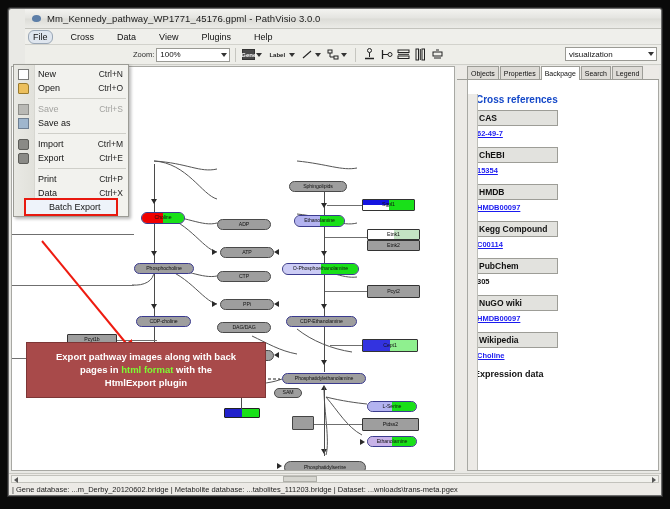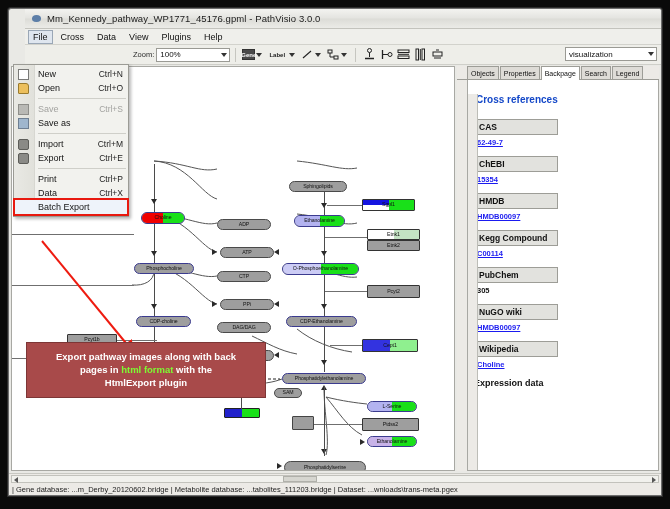--- a/index.html
+++ b/index.html
@@ -52,22 +52,22 @@
   #menubar {
     height: 16px;
     background: #efefeb;
     border-bottom: 1px solid #d2d2cc;
     display: flex; align-items: center;
     padding-left: 3px;
     position: relative; z-index: 40;
   }
   .menu-item {
     font-size: 9px; color: #111;
-    padding: 1px 5px; margin-right: 3px;
-    line-height: 12px; cursor: default;
+    padding: 1px 5px; margin-right: 13px;
+    line-height: 12px; cursor: default; border-radius: 6px;
   }
   .menu-item.open {
     background: #dfe6ef;
     border: 1px solid #9aa7b6;
     padding: 0px 4px;
   }
   
   #toolbar {
     height: 20px;
     background: #eeeee9;
@@ -126,21 +126,21 @@
     position:absolute; right:4px; top:4px;
     width:0;height:0;border-top:3px solid transparent;
     border-bottom:3px solid transparent;border-left:4px solid #333;
   }
   .fm-row.disabled { color:#a3a3a0; }
   .fm-row.disabled .acc { color:#a3a3a0; }
   .fm-sep { height:1px; background:#cfcfc9; margin:3px 2px 3px 24px; position:relative; z-index:2;}
   .fm-row.highlight {
     outline: 2px solid #e8190f;
     background:#eef3fa;
-    margin:0 1px;
+    margin:0 12px;
     padding-left:23px;
   }
   
   .ic-new{background:#fff;border:1px solid #7a7a78;}
   .ic-open{background:#ecbf5c;border:1px solid #9a7b2e;border-radius:1px 3px 1px 1px;}
   .ic-save{background:#b9b9b5;border:1px solid #8e8e8a;}
   .ic-saveas{background:#9fb6cd;border:1px solid #6e7f92;}
   .ic-imp{background:#8a8a86;border:1px solid #5d5d59;border-radius:2px;}
   
   #workarea {
@@ -271,21 +271,21 @@
     position:relative;
     padding:10px 8px 0 6px;
     overflow:hidden;
   }
   #bpleftrail {
     position:absolute; left:0; top:14px; bottom:0; width:10px;
     background:#eceae6; border-right:1px solid #bdbdb7;
   }
   .bp-h1 {
     color:#1448c8; font-size:10px; font-weight:bold;
-    margin: 4px 0 14px 2px;
+    margin: 4px 0 5px 2px;
   }
   .bp-box {
     border:1px solid #9d9d97;
     background:#e2e2de;
     font-size:8.5px; font-weight:bold; color:#111;
     padding:2px 4px;
     width:84px;
     margin-bottom:3px;
   }
   .bp-val {

